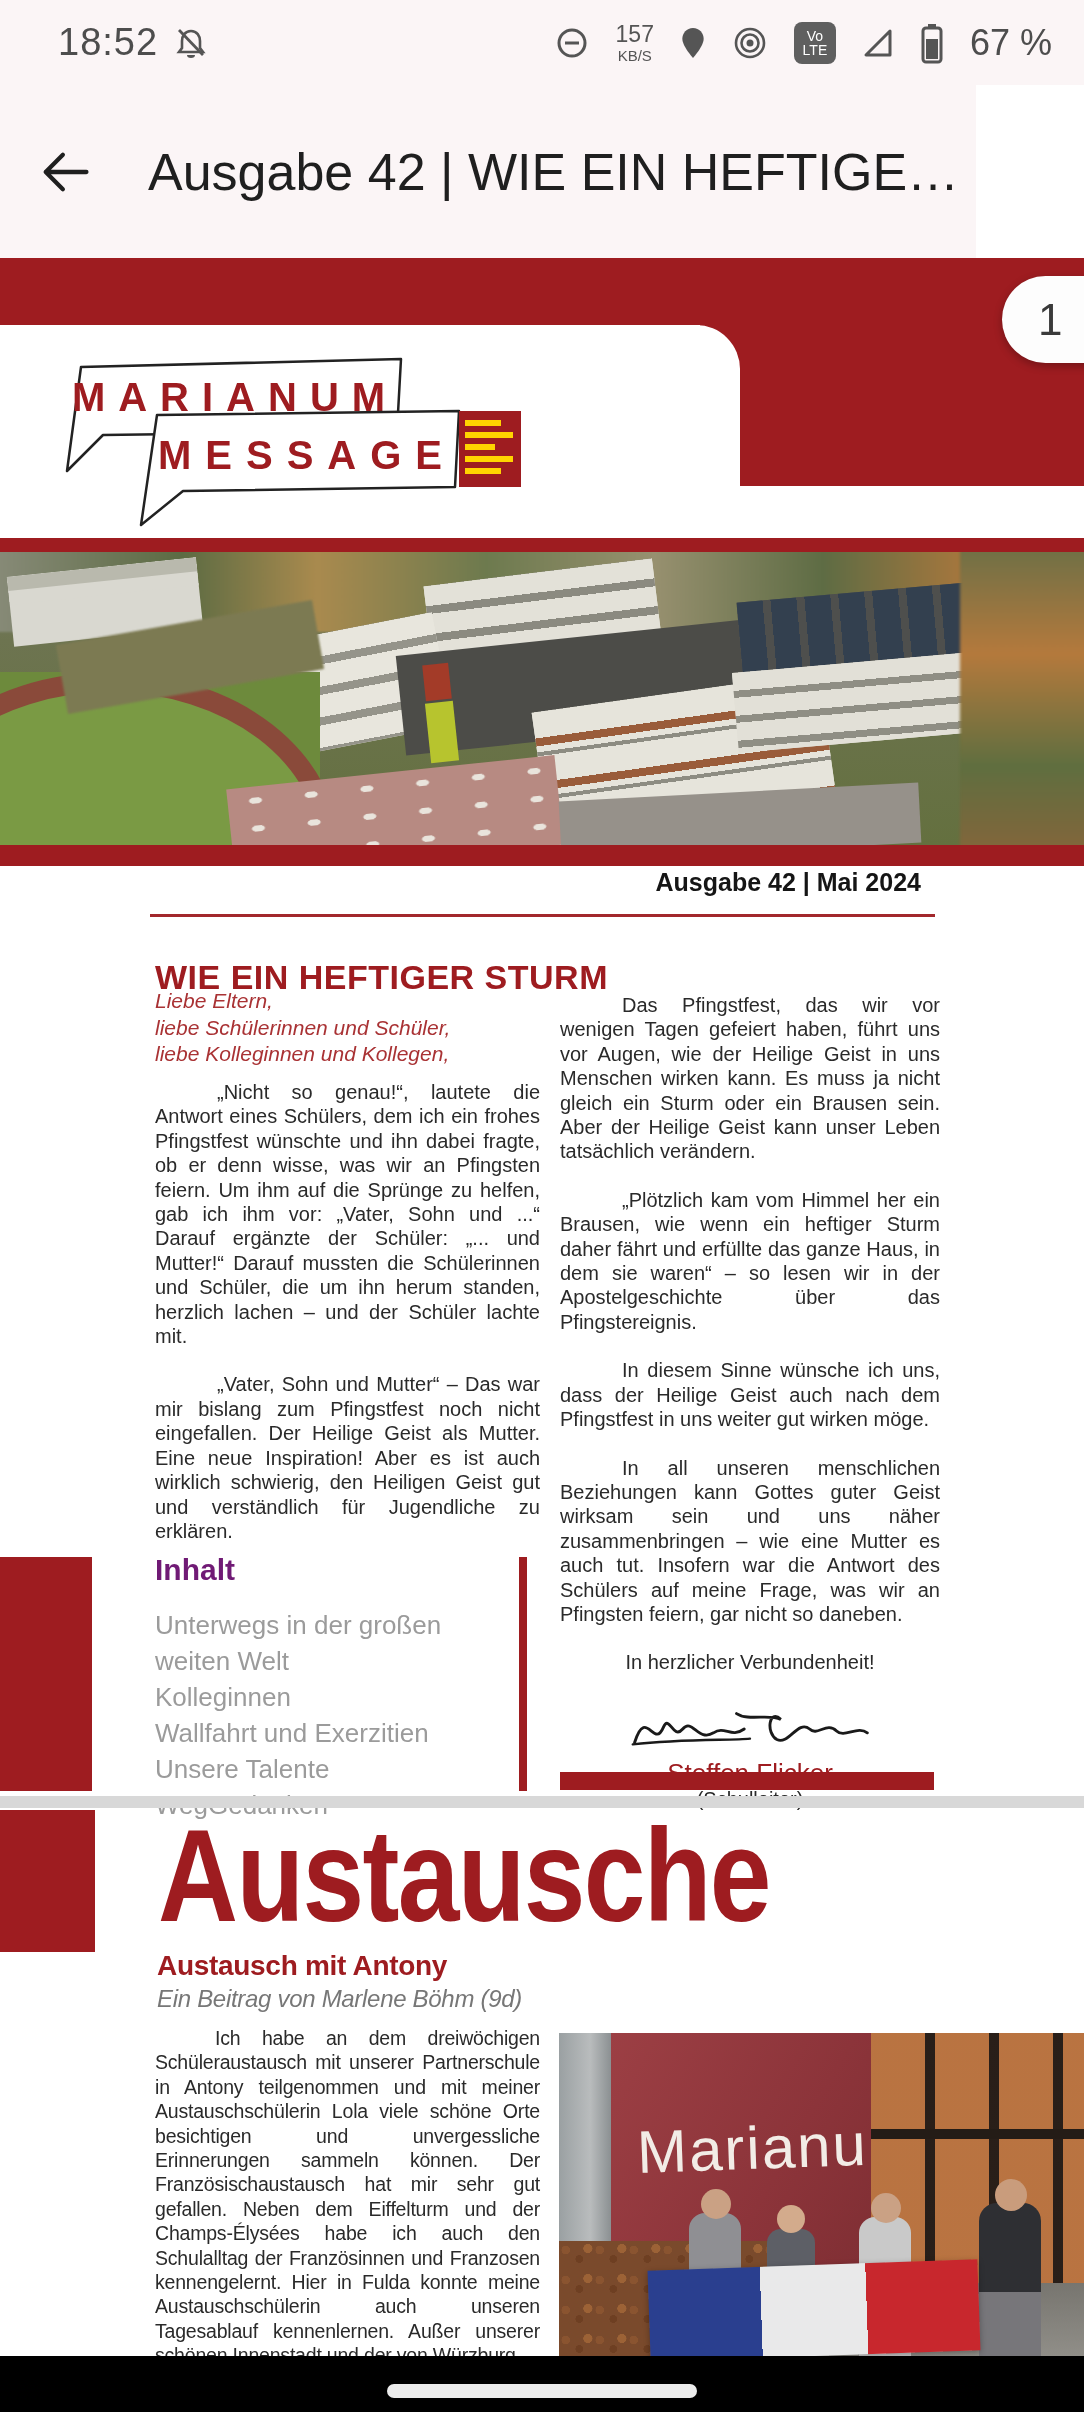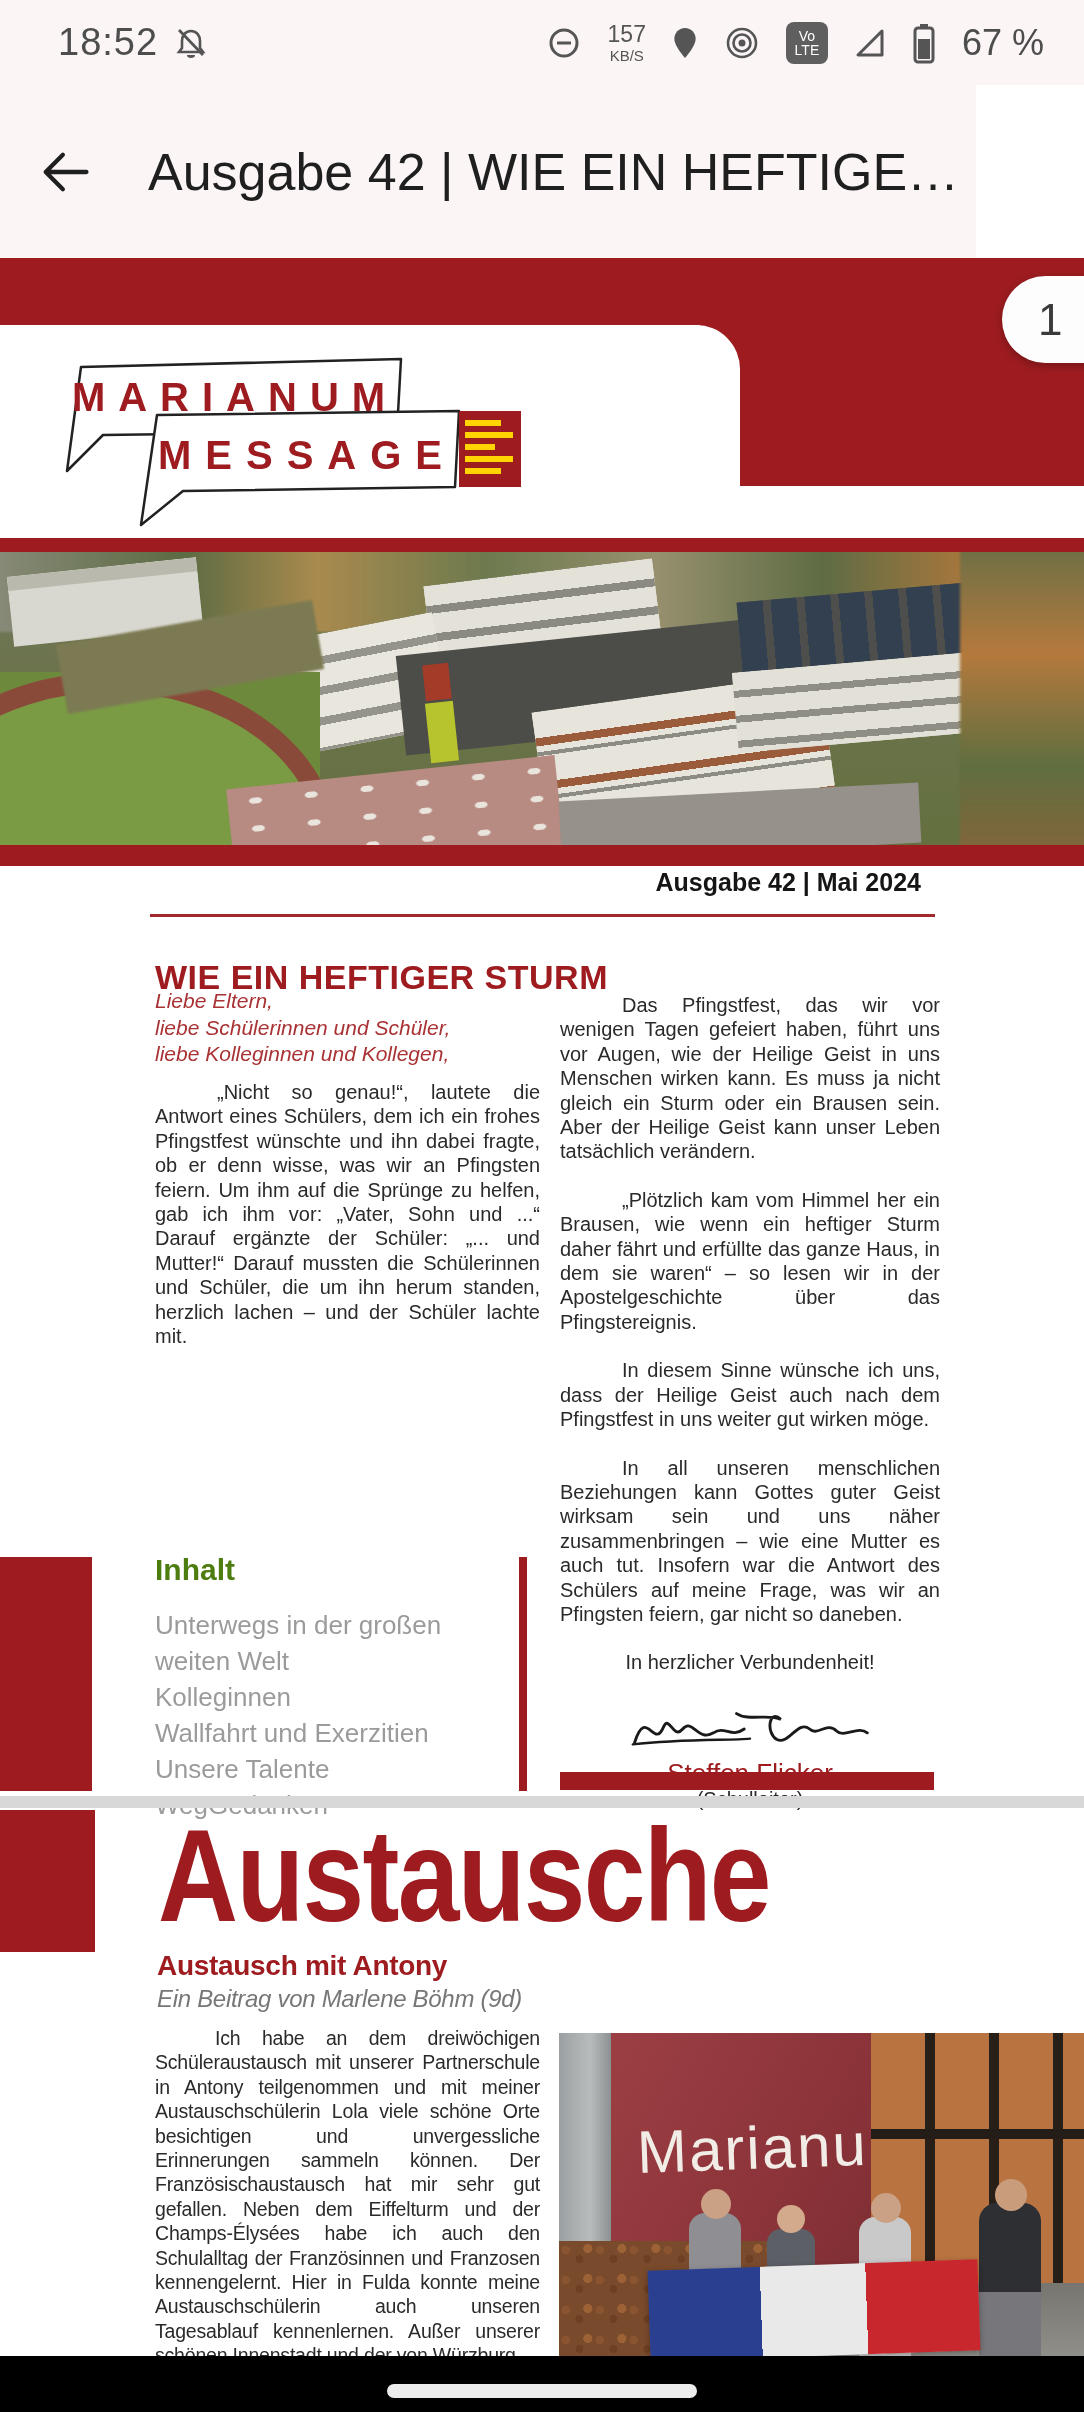--- a/index.html
+++ b/index.html
@@ -3,21 +3,21 @@
 <meta charset="utf-8">
 <style>
   html,body{margin:0;padding:0;}
   body{width:1084px;height:2412px;position:relative;background:#fff;overflow:hidden;
        font-family:"Liberation Sans","DejaVu Sans",sans-serif;color:#2a2a2a;}
   .abs{position:absolute;}
 
   
   .status-bar{left:0;top:0;width:1084px;height:85px;background:#FBF5F6;display:flex;align-items:center;}
   .status-time{font-size:38px;color:#4d4d4d;margin-left:58px;font-weight:400;letter-spacing:1px;}
-  .status-right{margin-left:auto;margin-right:40px;display:flex;align-items:center;gap:26px;color:#555;}
+  .status-right{margin-left:auto;margin-right:32px;display:flex;align-items:center;gap:26px;color:#555;}
   .kbs{display:flex;flex-direction:column;align-items:center;line-height:1;color:#555;}
   .kbs .v{font-size:23px;} .kbs .u{font-size:15px;margin-top:2px;}
   .volte{width:42px;height:42px;border-radius:8px;background:#5f5f5f;color:#fff;display:flex;
          flex-direction:column;align-items:center;justify-content:center;line-height:1;}
   .volte span{font-size:14px;font-weight:normal;}
   .battery-pct{font-size:36px;color:#4d4d4d;}
   .toolbar{left:0;top:85px;width:976px;height:173px;background:#FBF5F6;display:flex;align-items:center;}
   .back-btn{margin-left:30px;width:70px;height:70px;display:flex;align-items:center;justify-content:center;}
   .doc-title{font-size:52px;color:#1f1f1f;margin-left:48px;white-space:nowrap;}
 
@@ -42,21 +42,21 @@
   .col{line-height:24.4px;font-size:20px;text-align:justify;}
   .col p{margin:0 0 24px 0;text-indent:62px;}
   .col-left{left:155px;top:1080px;width:385px;}
   .col-right{left:560px;top:993px;width:380px;}
   .closing-line{text-align:center;text-indent:0 !important;}
   .sig-wrap{text-align:center;margin-top:4px;}
   .signer{color:#9E1C20;font-size:26px;margin-top:2px;text-align:center;}
   .signer-role{color:#2a2a2a;font-size:20px;margin-top:2px;text-align:center;}
 
   .inhalt{left:155px;top:1553px;width:350px;}
-  .inhalt-title{font-size:30px;font-weight:bold;color:#4d7c0f;}
+  .inhalt-title{font-size:30px;font-weight:bold;color:#701a75;}
   .inhalt-list{margin-top:20px;font-size:26px;color:#9b9b9b;line-height:36px;}
   .inhalt-vline{left:519px;top:1557px;width:8px;height:234px;background:#9E1C20;}
   .red-block-p1{left:0;top:1557px;width:92px;height:234px;background:#9E1C20;}
   .sig-redbar{left:560px;top:1772px;width:374px;height:18px;background:#9E1C20;}
 
   .page-sep{left:0;top:1796px;width:1084px;height:12px;background:#D8D8D8;}
 
   
   .red-block-p2{left:0;top:1810px;width:95px;height:142px;background:#9E1C20;}
   .headline2{left:158px;top:1806px;font-size:132px;font-weight:bold;color:#9E1C20;
@@ -192,20 +192,21 @@
 <div class="abs headline1">WIE EIN HEFTIGER STURM</div>
 
 <div class="abs greeting">
   <div>Liebe Eltern,</div>
   <div>liebe Schülerinnen und Schüler,</div>
   <div>liebe Kolleginnen und Kollegen,</div>
 </div>
 
 <div class="abs col col-left">
   <p>„Nicht so genau!“, lautete die Antwort eines Schülers, dem ich ein frohes Pfingstfest wünschte und ihn dabei fragte, ob er denn wisse, was wir an Pfingsten feiern. Um ihm auf die Sprünge zu helfen, gab ich ihm vor: „Vater, Sohn und ...“ Darauf ergänzte der Schüler: „... und Mutter!“ Darauf mussten die Schülerinnen und Schüler, die um ihn herum standen, herzlich lachen – und der Schüler lachte mit.</p>
+  <p>„Vater, Sohn und Mutter“ – Das war mir bislang zum Pfingstfest noch nicht eingefallen. Der Heilige Geist als Mutter. Eine neue Inspiration! Aber es ist auch wirklich schwierig, den Heiligen Geist gut und verständlich für Jugendliche zu erklären.</p>
 </div>
 
 <div class="abs col col-right">
   <p>Das Pfingstfest, das wir vor wenigen Tagen gefeiert haben, führt uns vor Augen, wie der Heilige Geist in uns Menschen wirken kann. Es muss ja nicht gleich ein Sturm oder ein Brausen sein. Aber der Heilige Geist kann unser Leben tatsächlich verändern.</p>
   <p>„Plötzlich kam vom Himmel her ein Brausen, wie wenn ein heftiger Sturm daher fährt und erfüllte das ganze Haus, in dem sie waren“ – so lesen wir in der Apostelgeschichte über das Pfingstereignis.</p>
   <p>In diesem Sinne wünsche ich uns, dass der Heilige Geist auch nach dem Pfingstfest in uns weiter gut wirken möge.</p>
   <p>In all unseren menschlichen Beziehungen kann Gottes guter Geist wirksam sein und uns näher zusammenbringen – wie eine Mutter es auch tut. Insofern war die Antwort des Schülers auf meine Frage, was wir an Pfingsten feiern, gar nicht so daneben.</p>
   <p class="closing-line">In herzlicher Verbundenheit!</p>
   <div class="sig-wrap">
     <svg width="250" height="60" viewBox="0 0 260 60" style="margin:0 auto;">

